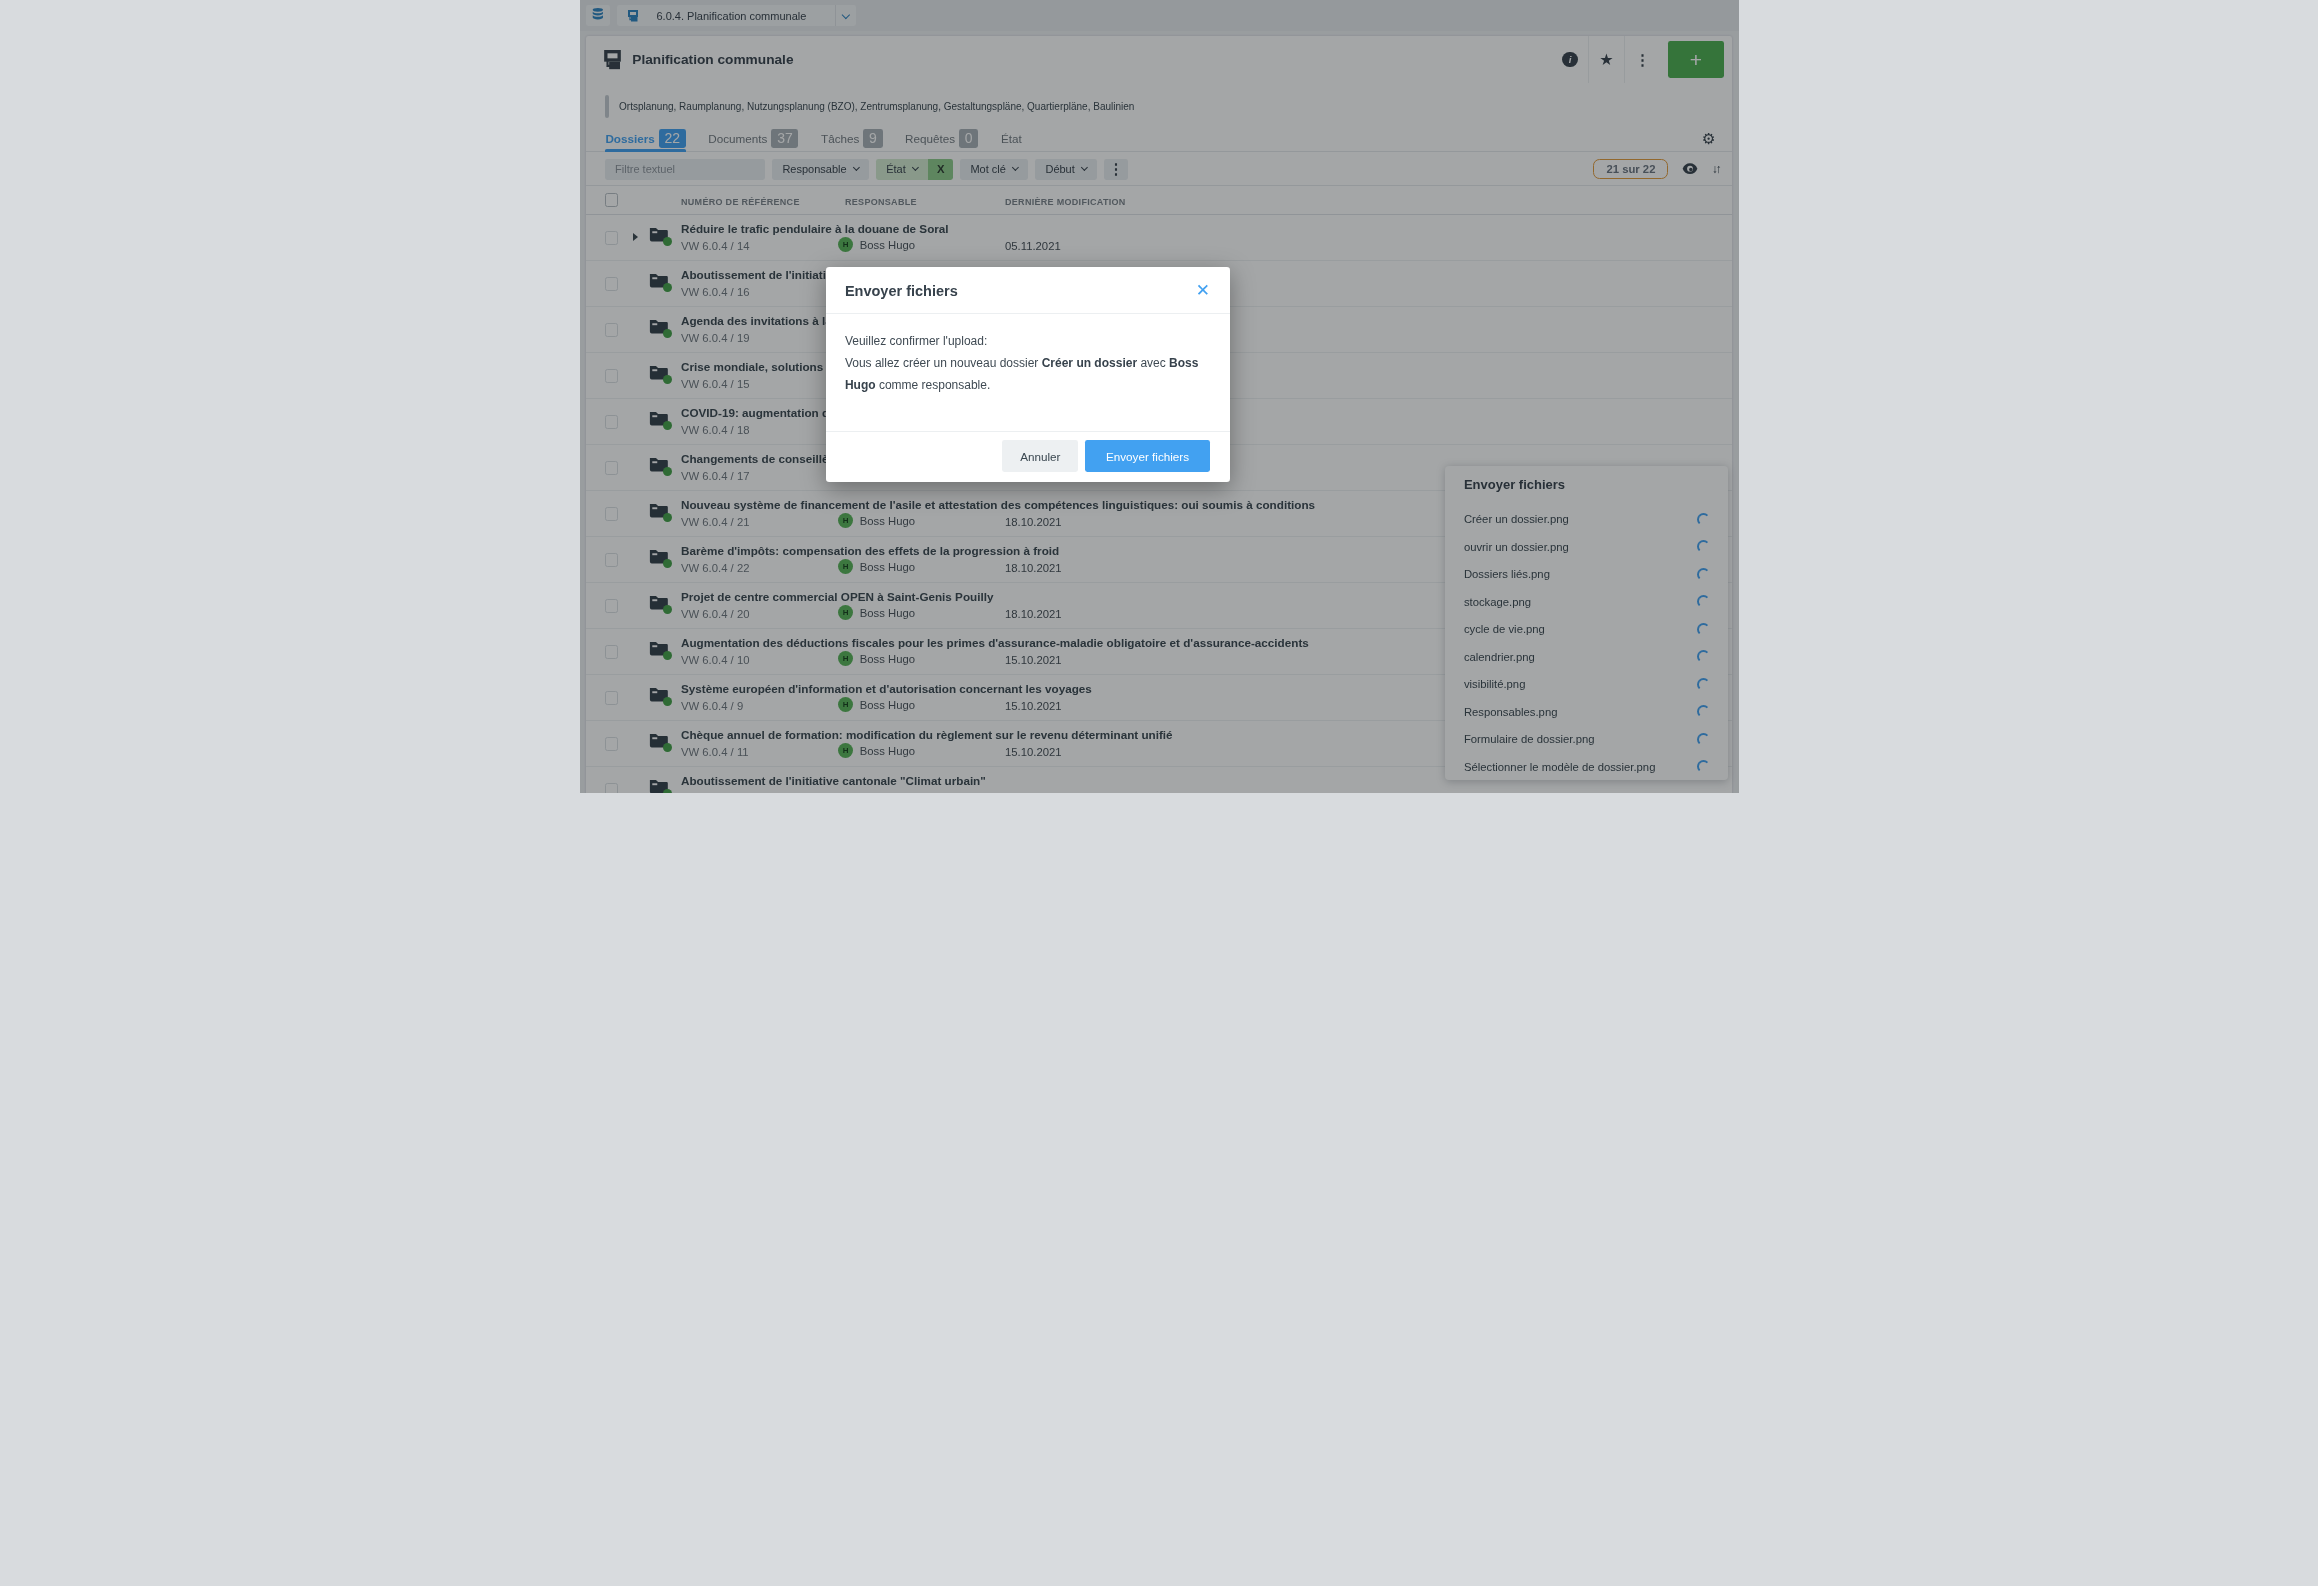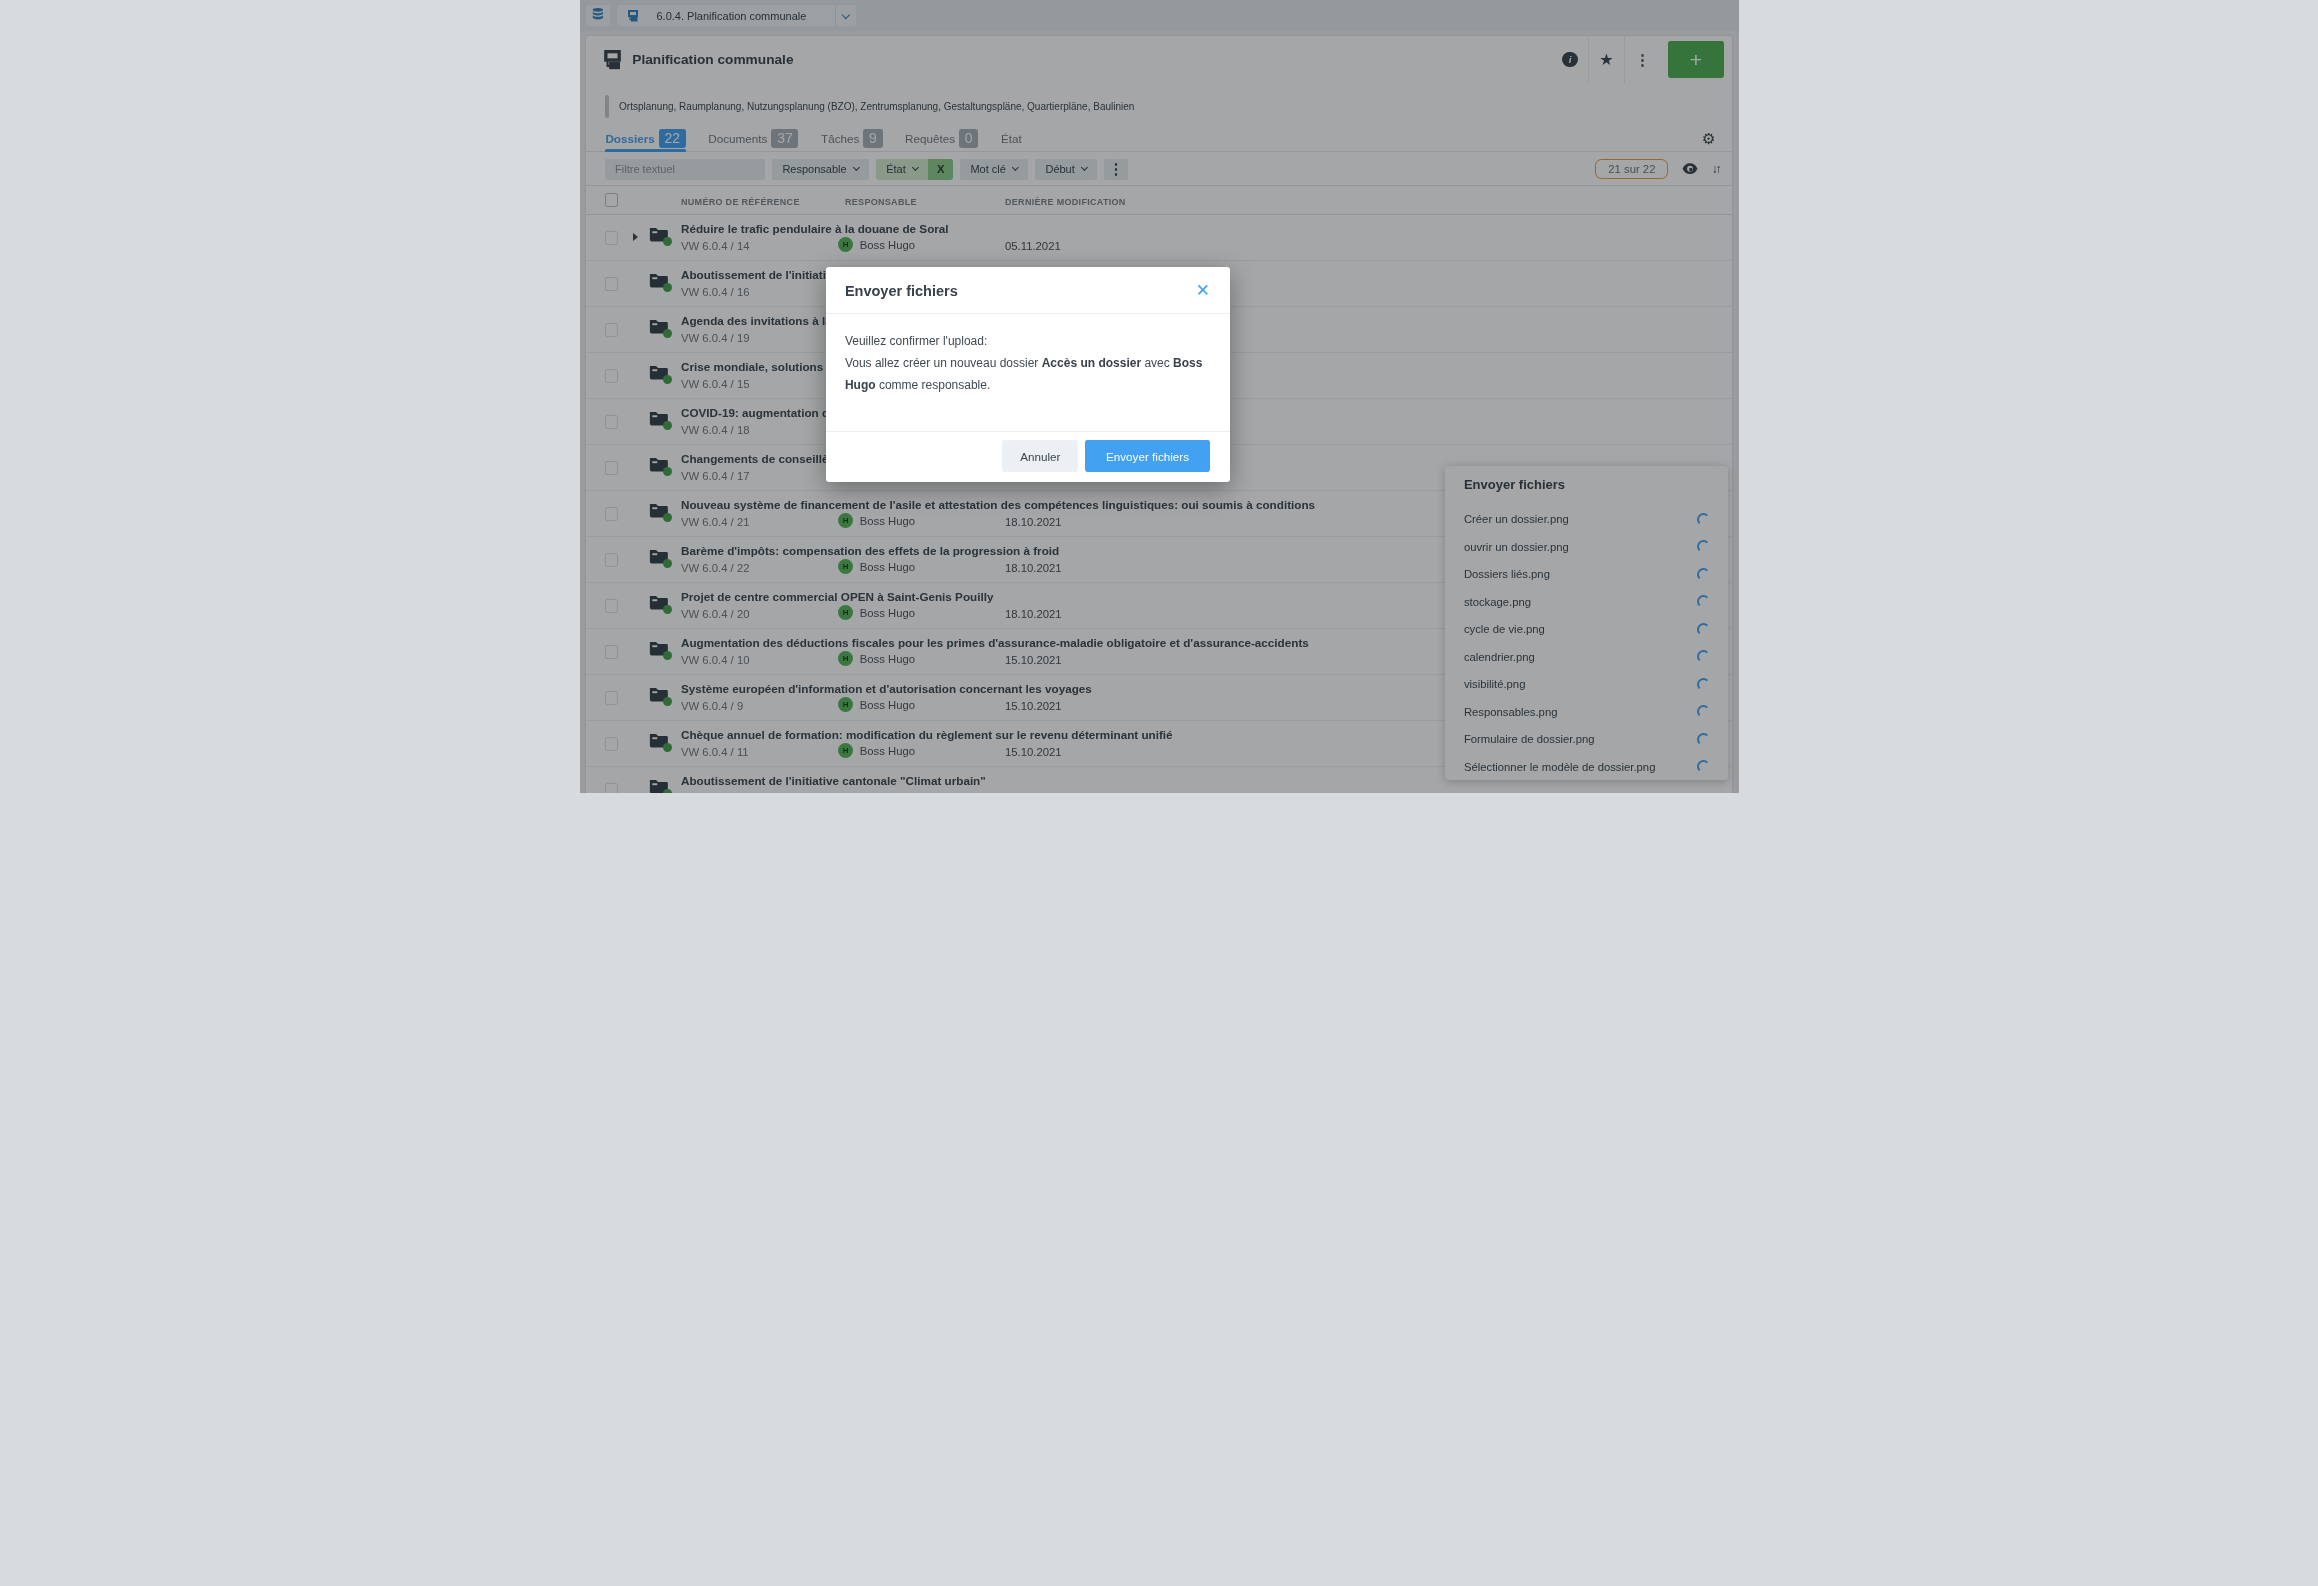--- a/index.html
+++ b/index.html
@@ -59,21 +59,21 @@
   .f-input{width:160px;height:21px;background:var(--chip);border:none;border-radius:2.4px;font-size:11px;padding:0 9.7px;color:var(--dark);font-family:inherit;}
   .f-input::placeholder{color:#8b939b;}
   .chipbtn{height:21px;background:var(--chip);border:none;border-radius:2.4px;display:flex;align-items:center;gap:7.3px;padding:0 10.5px;font-size:11px;color:var(--dark);cursor:pointer;font-family:inherit;}
   .chipbtn .chev{width:4.8px;height:4.8px;margin-top:-1.6px;}
   .chipwrap{display:flex;align-items:stretch;height:21px;}
   .chipwrap.on .chipbtn{background:#d3ead0;border-radius:2.4px 0 0 2.4px;}
   .chipwrap .clearx{display:none;}
   .chipwrap.on .clearx{display:flex;width:25px;align-items:center;justify-content:center;background:#8fcb8c;border:none;border-radius:0 2.4px 2.4px 0;color:#2c3c30;font-size:11.3px;font-weight:700;cursor:pointer;}
   .f-kebab{width:24px;justify-content:center;padding:0;}
   .f-right{margin-left:auto;display:flex;align-items:center;gap:13.7px;}
-  .count-badge{border:1.6px solid #e39b3b;border-radius:6.5px;padding:3.2px 12px;font-size:11.3px;color:#6b7480;}
+  .count-badge{border:1.6px solid #e39b3b;border-radius:6.5px;padding:3.2px 12px;font-size:11.3px;color:#6b7480;font-weight:bold;}
   .icbtn{background:none;border:none;cursor:pointer;display:flex;align-items:center;color:var(--dark);}
   .updown{font-size:12px;font-weight:700;letter-spacing:-2.4px;color:var(--dark);}
 
   
   .thead{position:absolute;left:0;right:0;top:150px;height:29px;border-bottom:0.8px solid #dfe3e7;font-size:9px;font-weight:700;letter-spacing:0.3px;color:#7a828a;}
   .thead .cb{position:absolute;left:18.6px;top:7.3px;}
   .th{position:absolute;top:10.5px;}
   .th.c1{left:95px}.th.c2{left:259px}.th.c3{left:419px}
   .cb{width:13.7px;height:13.7px;border:1.6px solid #b6bdc3;border-radius:2.4px;background:#fff;cursor:pointer;}
   .cb.lite{border-color:#dadfe3;}
@@ -564,21 +564,21 @@
 
   <div class="overlay"></div>
 
   <div class="modal">
     <div class="m-head">
       <span class="m-title">Envoyer fichiers</span>
       <button class="m-close"><span>✕</span></button>
     </div>
     <div class="m-body">
       <div>Veuillez confirmer l'upload:</div>
-      <div><span>Vous allez créer un nouveau dossier </span><b>Accès un dossier</b><span> avec </span><b>Boss Hugo</b><span> comme responsable.</span></div>
+      <div><span>Vous allez créer un nouveau dossier </span><b>Créer un dossier</b><span> avec </span><b>Boss Hugo</b><span> comme responsable.</span></div>
     </div>
     <div class="m-foot">
       <button class="btn ghost">Annuler</button>
       <button class="btn primary">Envoyer fichiers</button>
     </div>
   </div>
 
 </div>
 
 

